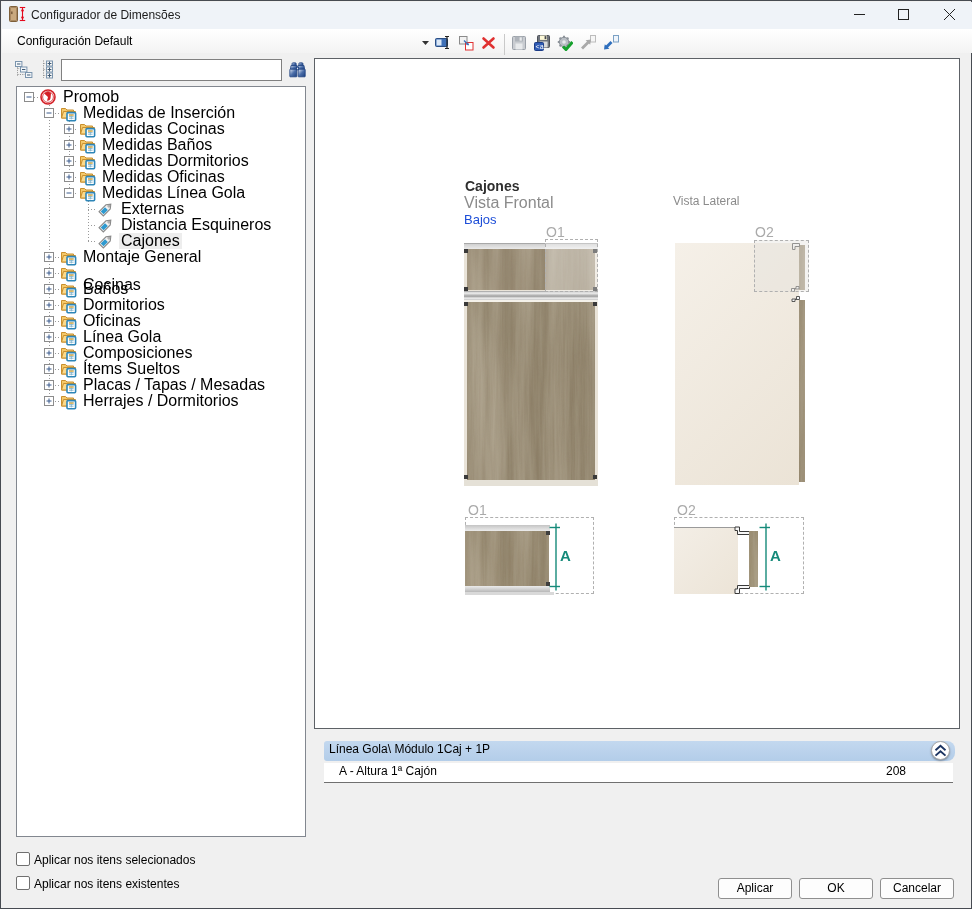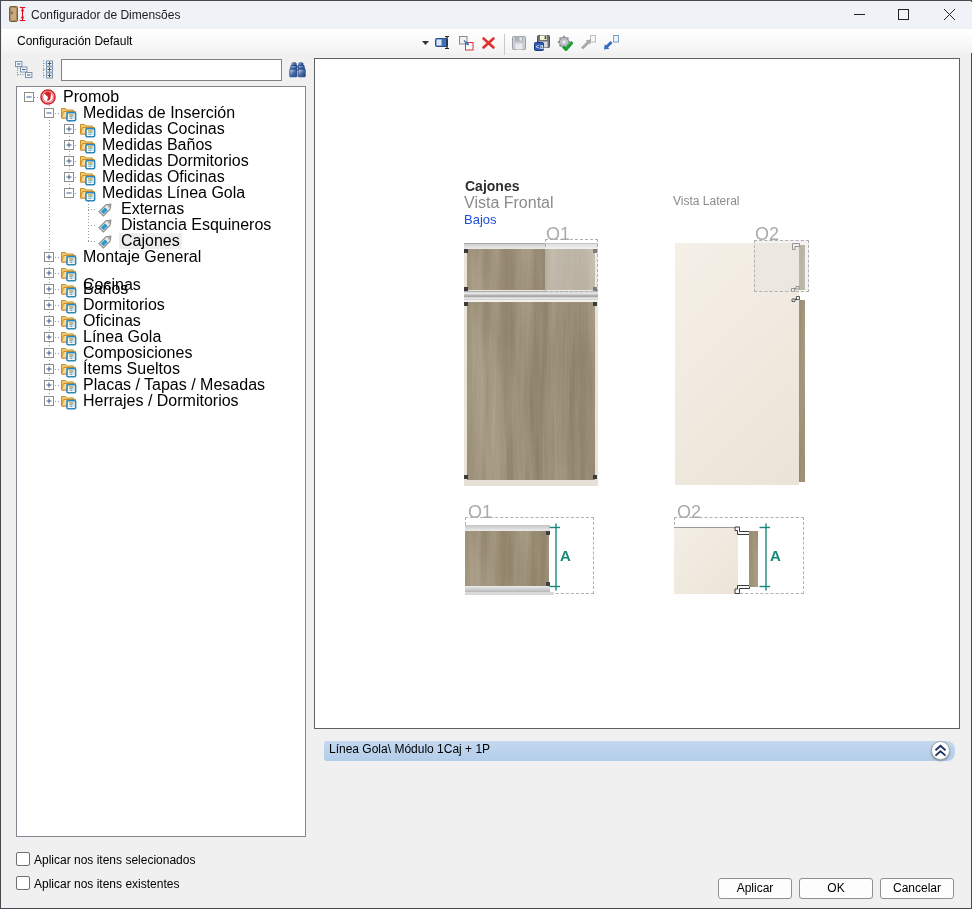--- a/index.html
+++ b/index.html
@@ -27,21 +27,21 @@
 #attrow{position:absolute;left:323px;top:762px;width:629px;height:20px;background:#fff;border-bottom:1px solid #707070}
 #attrow .lab{position:absolute;left:15px;top:1px;font-size:12px;color:#000}
 #attrow .val{position:absolute;left:562px;top:1px;font-size:12px;color:#000}
 
 .cbx{position:absolute;width:14px;height:14px;background:#fff;border:1px solid #707070;border-radius:2px}
 .cblab{position:absolute;font-size:12px;color:#000;white-space:nowrap}
 
 .btn{position:absolute;width:74px;height:21px;background:#fdfdfd;border:1px solid #8f8f8f;border-radius:3px;font-size:12px;color:#000;text-align:center;line-height:19px}
 
 .dash{position:absolute;border:1px dashed #b0b0b0}
-.olabel{position:absolute;font-size:18px;color:#aaaaaa}
+.olabel{position:absolute;font-size:14px;color:#aaaaaa}
 .teal{position:absolute;font-size:15px;color:#168a7a;font-weight:bold}
 </style></head>
 <body>
 <div id="win">
 
   <div id="titlebar"></div>
   <svg class="abs" style="left:8px;top:5px" width="22" height="18" viewBox="0 0 22 18">
     <rect x="0.5" y="0.5" width="8" height="15" rx="1" fill="#c9a97e" stroke="#7d5f3a"></rect>
     <rect x="1.6" y="1.6" width="5.8" height="12.8" fill="none" stroke="#a0815a" stroke-width="0.8"></rect>
     <rect x="2.2" y="5.5" width="1.3" height="2.6" fill="#6e5232"></rect>
@@ -524,20 +524,24 @@
   <div id="bluehdr">
       <span>Línea Gola\ Módulo 1Caj + 1P</span>
     </div>
   <div id="collbtn"></div>
   <svg class="abs" style="left:932px;top:743px" width="15" height="14" viewBox="0 0 15 14">
     <g stroke="#1c3461" stroke-width="1.9" fill="none">
         <path d="M2.5 6.2 L7.5 1.8 L12.5 6.2"></path>
         <path d="M2.5 11.6 L7.5 7.2 L12.5 11.6"></path>
       </g>
   </svg>
+  <div id="attrow">
+      <span class="lab">A - Altura 1ª Cajón</span>
+      <span class="val">208</span>
+    </div>
 
   <div class="cbx" style="left:15px;top:851px"></div>
   <div class="cblab" style="left:33px;top:852px">Aplicar nos itens selecionados</div>
   <div class="cbx" style="left:15px;top:875px"></div>
   <div class="cblab" style="left:33px;top:876px">Aplicar nos itens existentes</div>
   <div class="btn" style="left:717px;top:877px">Aplicar</div>
   <div class="btn" style="left:798px;top:877px">OK</div>
   <div class="btn" style="left:879px;top:877px">Cancelar</div>
 </div>
 

